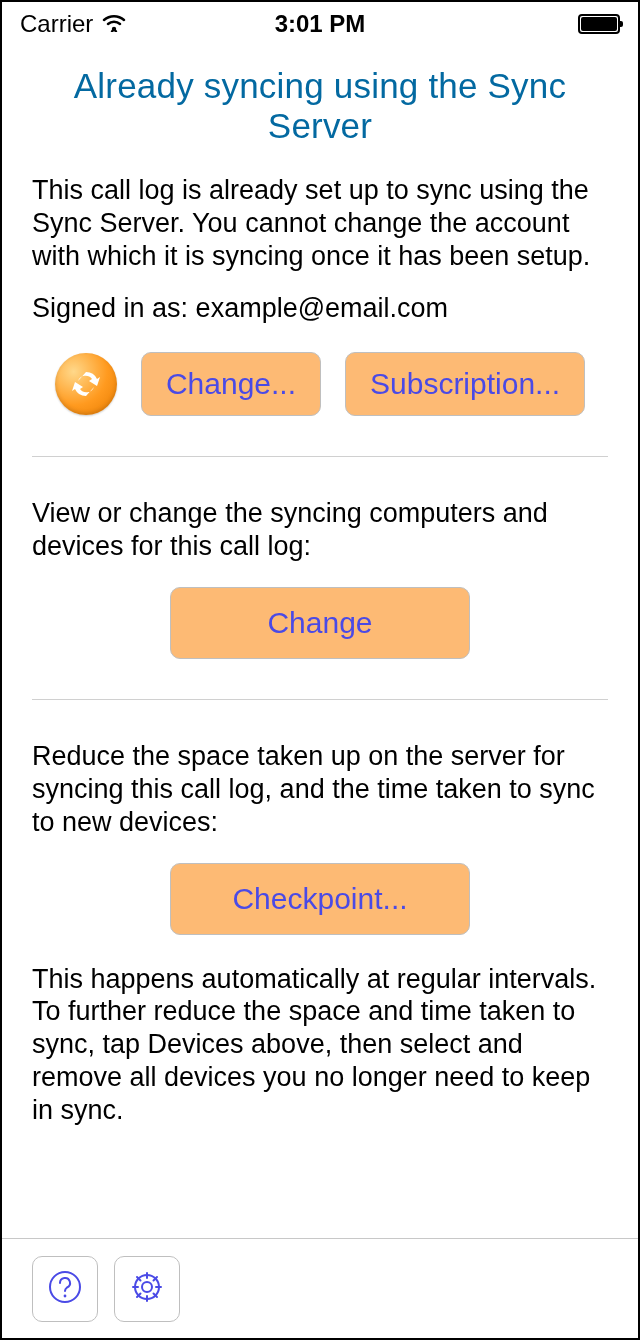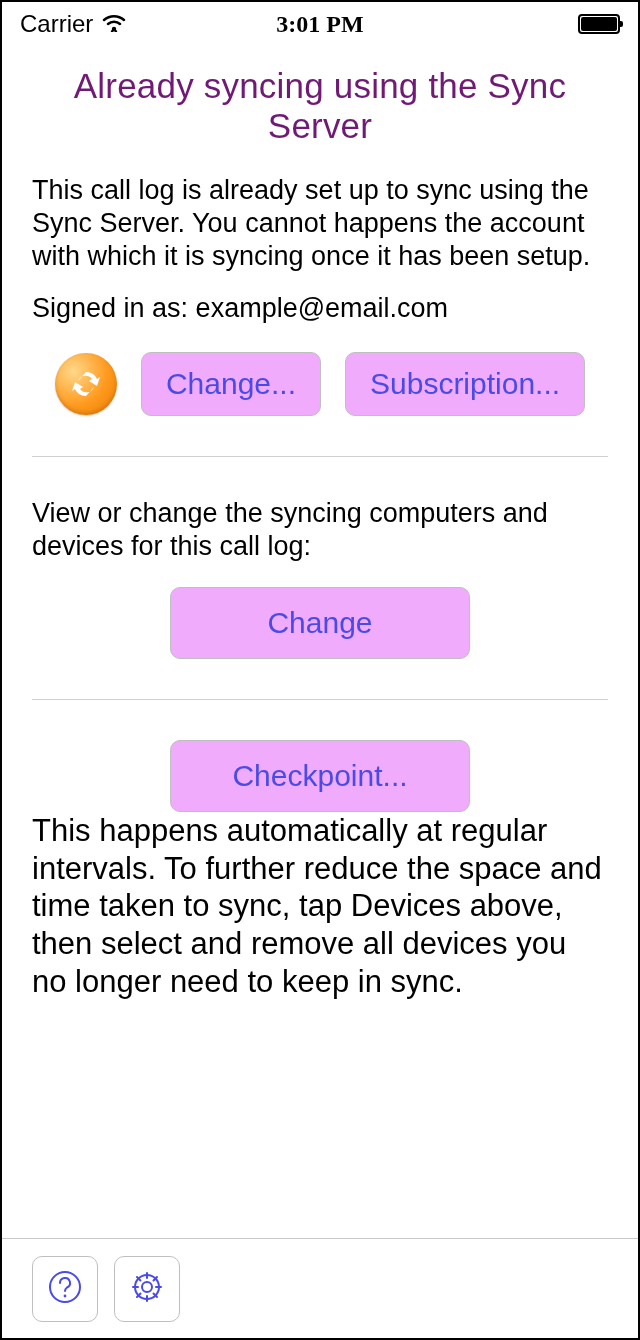--- a/index.html
+++ b/index.html
@@ -2,48 +2,48 @@
 <html><head>
 <meta charset="utf-8">
 <style>
   * { box-sizing: border-box; margin: 0; padding: 0; }
   html, body { width: 640px; height: 1340px; font-family: -apple-system, "Helvetica Neue", Arial, sans-serif; background: #fff; color: #000; }
   .device-frame { width: 640px; height: 1340px; border: 2px solid #000; position: relative; display: flex; flex-direction: column; }
   
   
   .status-bar { height: 44px; display: flex; align-items: center; justify-content: space-between; padding: 13px 18px; font-size: 24px; font-weight: 500; }
   .status-left { display: flex; align-items: center; gap: 8px; }
-  .status-center { font-weight: 700; font-size: 24px; position: absolute; left: 50%; transform: translateX(-50%); font-family: Liberation Serif, serif; }
+  .status-center { font-weight: 700; font-size: 24px; position: absolute; left: 50%; transform: translateX(-50%); }
   .status-right { display: flex; align-items: center; }
   .wifi-icon { display: inline-block; }
   .battery { width: 42px; height: 20px; border: 2px solid #000; border-radius: 4px; position: relative; }
   .battery::after { content: ""; position: absolute; right: -5px; top: 5px; width: 3px; height: 6px; background: #000; border-radius: 0 2px 2px 0; }
   .battery-fill { position: absolute; left: 1px; top: 1px; bottom: 1px; right: 1px; background: #000; border-radius: 2px; }
 
   
   .content { flex: 1; padding: 20px 30px 0 30px; overflow: hidden; }
-  .page-title { color: #701a75; font-size: 35px; font-weight: 400; text-align: center; margin-bottom: 28px; letter-spacing: 0.2px; }
+  .page-title { color: #0369a1; font-size: 35px; font-weight: 400; text-align: center; margin-bottom: 28px; letter-spacing: 0.2px; }
   .body-text { font-size: 27px; line-height: 1.22; margin-bottom: 20px; }
   .signed-in { font-size: 27px; text-align: left; margin-bottom: 28px; }
   
   .btn-row { display: flex; align-items: center; justify-content: center; gap: 24px; margin-bottom: 40px; }
   .sync-icon-wrap { width: 62px; height: 62px; border-radius: 50%; background: radial-gradient(circle at 30% 30%, #ffd88a, #ff9a1f 55%, #e77b00); display: flex; align-items: center; justify-content: center; box-shadow: inset 0 -2px 4px rgba(0,0,0,0.15), 0 1px 2px rgba(0,0,0,0.2); }
   .sync-icon-wrap svg { width: 40px; height: 40px; }
   
-  .btn { border: 1px solid #bfbfbf; border-radius: 10px; background: #f0abfc; color: #4a4ae6; font-size: 30px; padding: 14px 24px; min-height: 60px; display: inline-flex; align-items: center; justify-content: center; cursor: pointer; font-family: inherit; }
+  .btn { border: 1px solid #bfbfbf; border-radius: 10px; background: #fdba74; color: #4a4ae6; font-size: 30px; padding: 14px 24px; min-height: 60px; display: inline-flex; align-items: center; justify-content: center; cursor: pointer; font-family: inherit; }
   .btn-sm { min-width: 160px; }
   .btn-md { min-width: 300px; }
   .btn-lg { min-width: 245px; height: 70px; }
   
   .divider { border: none; border-top: 1px solid #d0d0d0; margin: 18px 0 40px 0; }
   .divider2 { border: none; border-top: 1px solid #d0d0d0; margin: 40px 0 40px 0; }
   
   .center-btn-wrap { text-align: center; margin-bottom: 0; }
   .section-text { font-size: 27px; line-height: 1.22; margin-bottom: 24px; }
-  .after-text { font-size: 31px; line-height: 1.22; }
+  .after-text { font-size: 27px; line-height: 1.22; margin-top: 28px; }
   
   
   .toolbar { height: 100px; border-top: 1px solid #c8c8c8; display: flex; align-items: center; padding: 0 30px; gap: 16px; }
   .icon-btn { width: 66px; height: 66px; border: 1px solid #bfbfbf; border-radius: 10px; background: #fff; display: flex; align-items: center; justify-content: center; cursor: pointer; }
   .icon-btn svg { stroke: #4a4ae6; fill: none; }
   .toolbar-spacer { flex: 1; }
 </style>
 </head>
 <body>
 
@@ -63,21 +63,21 @@
     <div class="status-right">
       <span class="battery">
           <span class="battery-fill"></span>
         </span>
     </div>
   </div>
 
   <div class="content">
     <h1 class="page-title">Already syncing using the Sync Server</h1>
 
-    <p class="body-text">This call log is already set up to sync using the Sync Server. You cannot happens the account with which it is syncing once it has been setup.</p>
+    <p class="body-text">This call log is already set up to sync using the Sync Server. You cannot change the account with which it is syncing once it has been setup.</p>
 
     <p class="signed-in">
       <span>Signed in as: </span><span>example@email.com</span>
     </p>
 
     <div class="btn-row">
       <span class="sync-icon-wrap">
         <svg viewBox="0 0 40 40">
             <path d="M20 8 a12 12 0 0 1 11 7 l3 -2 -3 9 -8 -5 3 -2 a8 8 0 0 0 -14 2 z" fill="#fff"></path>
             <path d="M20 32 a12 12 0 0 1 -11 -7 l-3 2 3 -9 8 5 -3 2 a8 8 0 0 0 14 -2 z" fill="#fff"></path>
@@ -89,20 +89,21 @@
 
     <hr class="divider">
 
     <p class="section-text">View or change the syncing computers and devices for this call log:</p>
     <div class="center-btn-wrap">
       <button class="btn btn-md" style="height:72px">Change</button>
     </div>
 
     <hr class="divider2">
 
+    <p class="section-text">Reduce the space taken up on the server for syncing this call log, and the time taken to sync to new devices:</p>
     <div class="center-btn-wrap">
       <button class="btn btn-md" style="height:72px">Checkpoint...</button>
     </div>
 
     <p class="after-text">This happens automatically at regular intervals. To further reduce the space and time taken to sync, tap Devices above, then select and remove all devices you no longer need to keep in sync.</p>
   </div>
 
   <div class="toolbar">
     <button class="icon-btn">
       <span>

